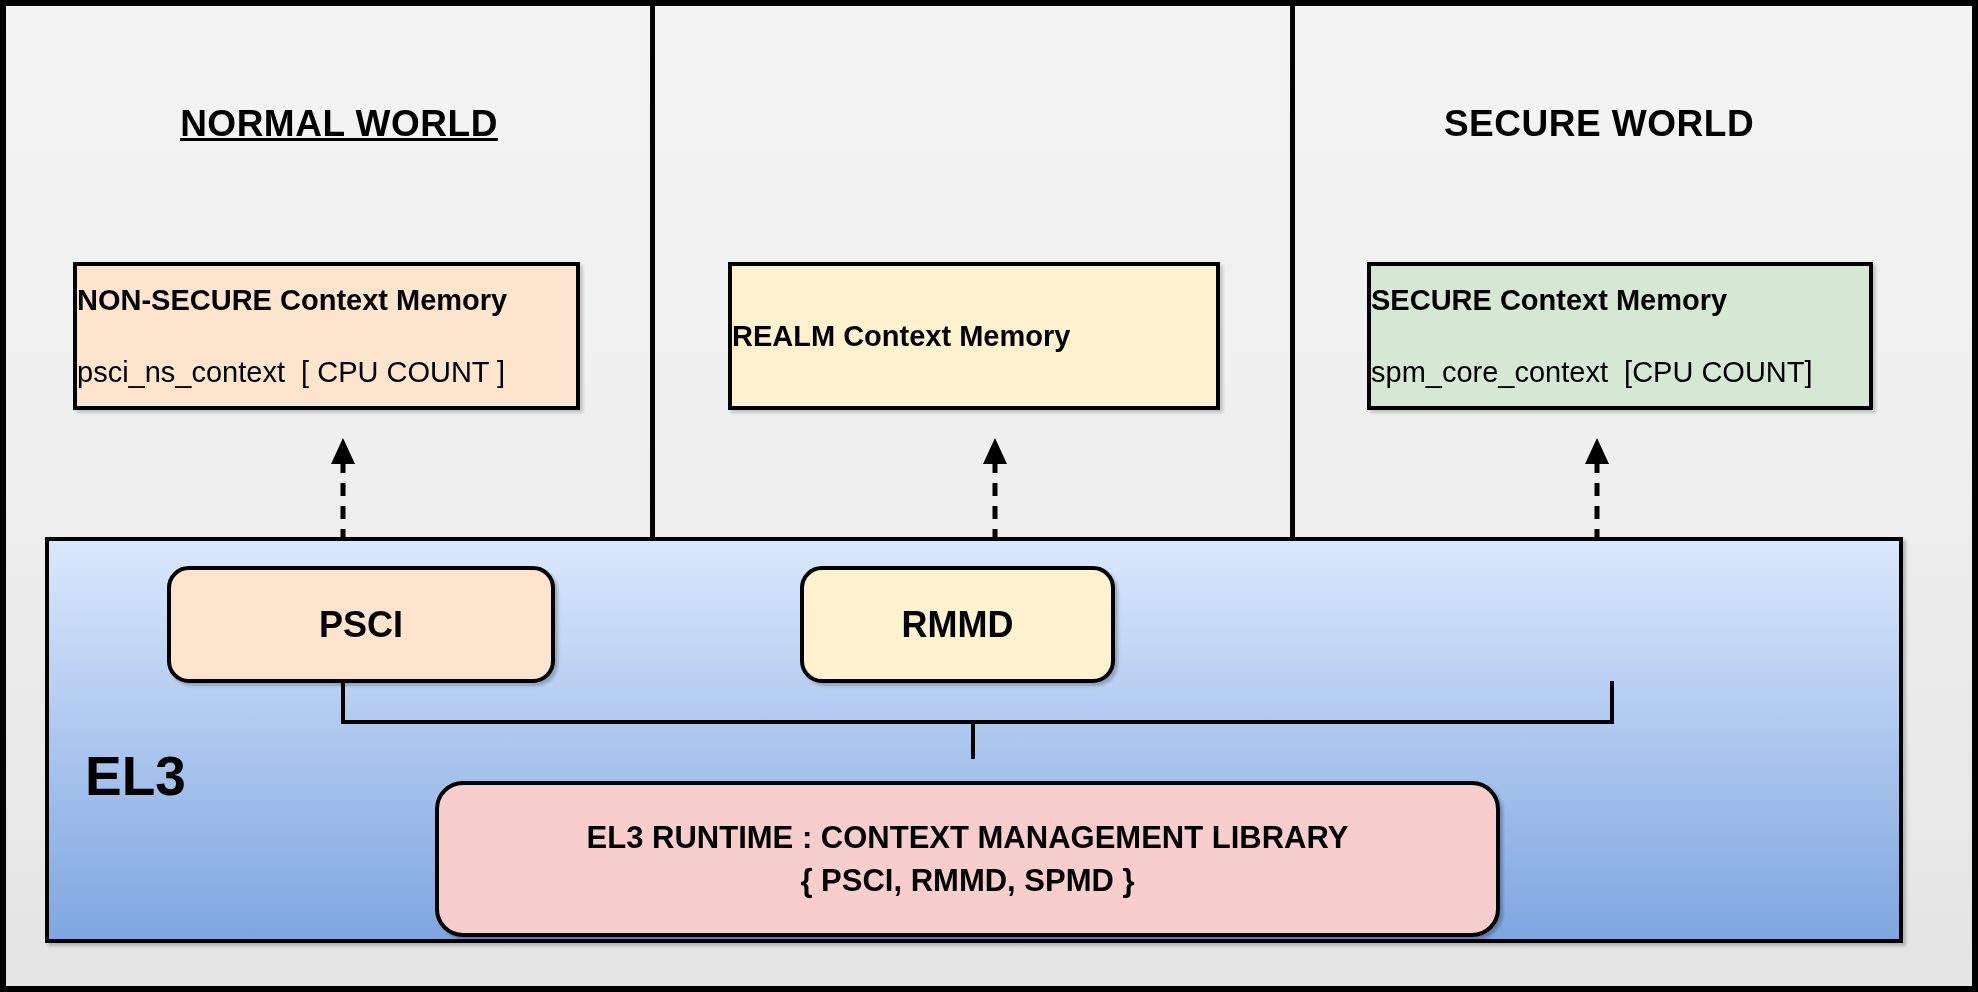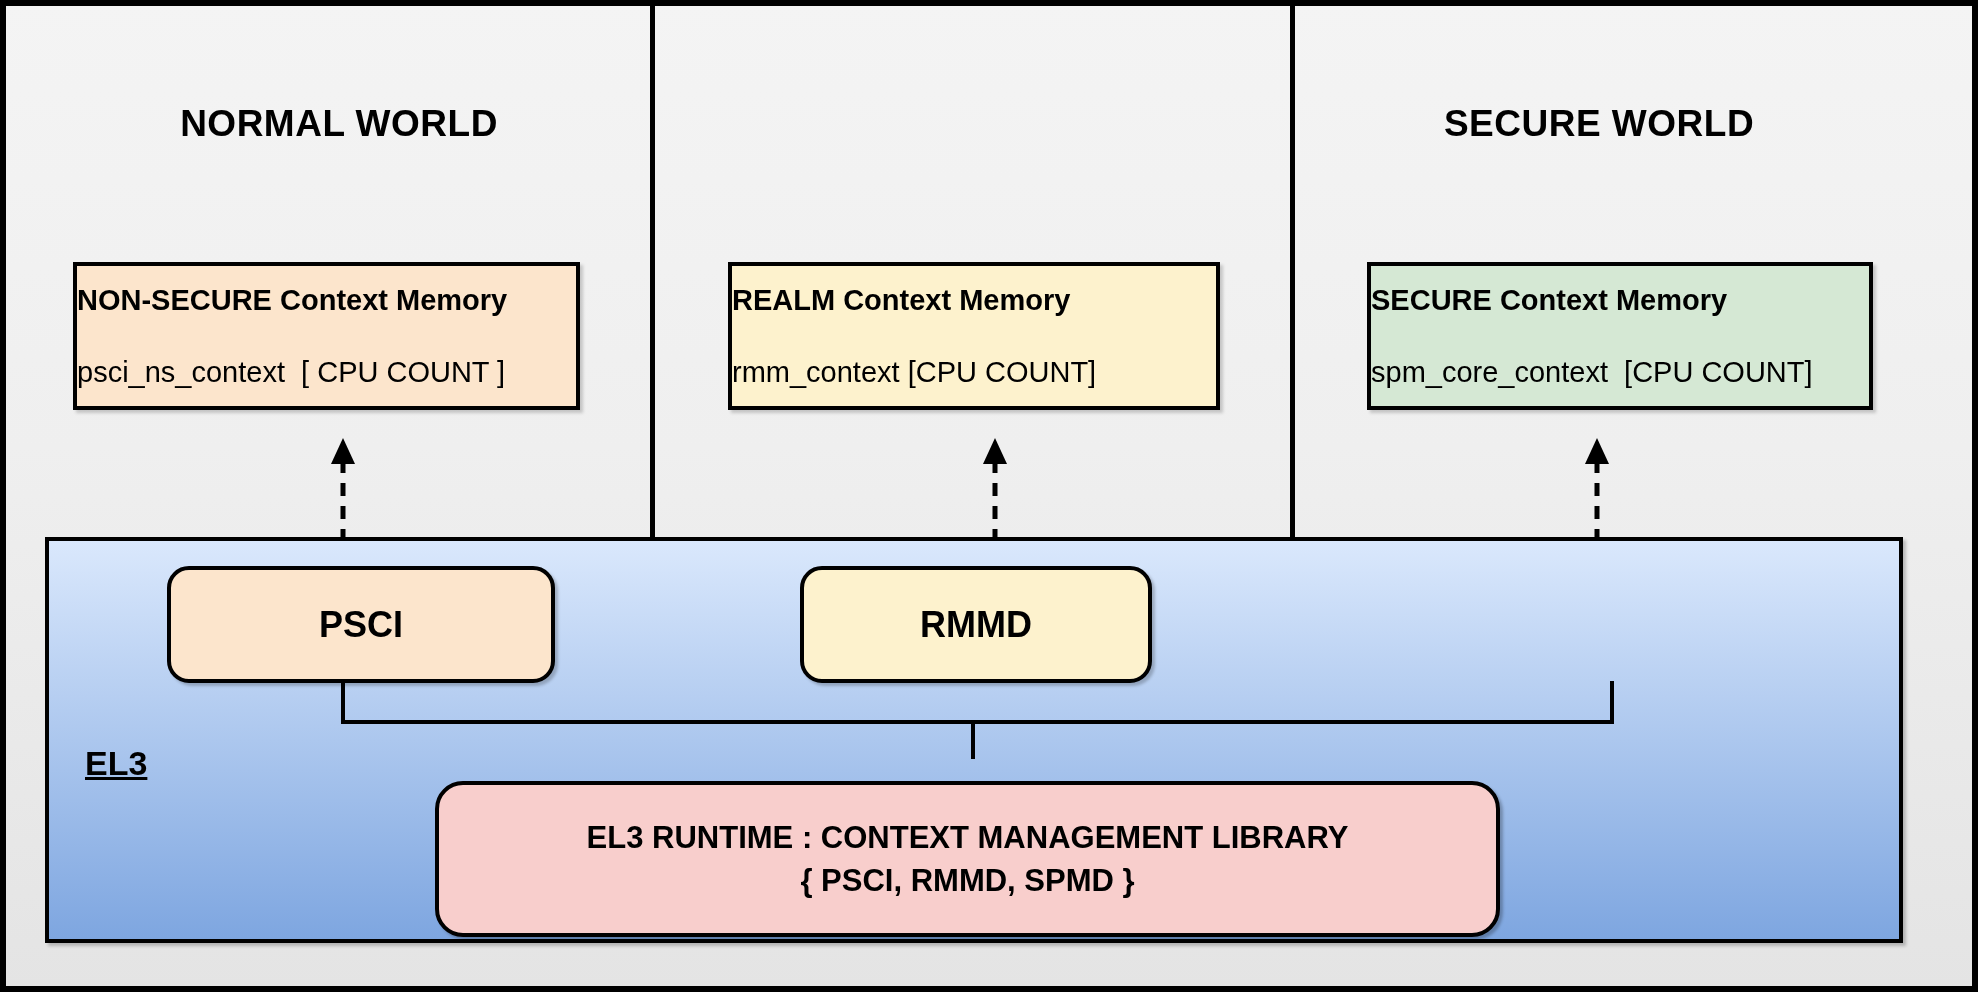--- a/index.html
+++ b/index.html
@@ -35,21 +35,21 @@
     width:0;height:0;border-left:12px solid transparent;border-right:12px solid transparent;
   }
   .arrow .head-up{top:0;border-bottom:26px solid #000;}
   .arrow .head-down{bottom:0;border-top:26px solid #000;}
   .el3-band{
     position:absolute;left:45px;top:537px;width:1858px;height:406px;box-sizing:border-box;
     border:4px solid #000;
     background:linear-gradient(180deg,#dae8fc 0%,#7ea6e0 100%);
     box-shadow:3px 3px 3px rgba(0,0,0,0.22);
   }
-  .el3-label{position:absolute;left:85px;top:744px;font-size:34px;font-weight:bold;color:#000;z-index:5;text-decoration:underline;}
+  .el3-label{position:absolute;left:85px;top:744px;font-size:55px;font-weight:bold;color:#000;z-index:5;}
   .module-box{
     position:absolute;top:566px;height:117px;box-sizing:border-box;
     border:4px solid #000;border-radius:22px;
     display:flex;align-items:center;justify-content:center;
     font-size:36px;font-weight:bold;color:#000;
     box-shadow:3px 3px 3px rgba(0,0,0,0.22);z-index:5;
   }
   .conn{position:absolute;background:#000;z-index:4;}
   .runtime-box{
     position:absolute;left:435px;top:757px;width:1065px;height:156px;box-sizing:border-box;
@@ -60,30 +60,29 @@
   .runtime-line{font-size:31px;font-weight:bold;line-height:43px;color:#000;white-space:pre;}
 </style>
 </head>
 <body>
 
 <div class="stage">
 
   <div class="sep" style="left:650px;"></div>
   <div class="sep" style="left:1290px;"></div>
 
-  <div class="world-title" style="left:339px;">NORMAL WORLD</div>
+  <div class="world-title" style="left:339px;text-decoration:underline;">NORMAL WORLD</div>
   <div class="world-title" style="left:1599px;">SECURE WORLD</div>
 
   <div class="mem-box" style="left: 73px; width: 507px; background-color: rgb(252, 229, 204);">
     <div class="mem-title">NON-SECURE Context Memory</div>
     <div class="mem-value">psci_ns_context  [ CPU COUNT ]</div>
   </div>
   <div class="mem-box" style="left: 728px; width: 492px; background-color: rgb(253, 242, 205);">
     <div class="mem-title">REALM Context Memory</div>
-    <div class="mem-value">rmm_context [CPU COUNT]</div>
   </div>
   <div class="mem-box" style="left: 1367px; width: 506px; background-color: rgb(213, 232, 212);">
     <div class="mem-title">SECURE Context Memory</div>
     <div class="mem-value">spm_core_context  [CPU COUNT]</div>
   </div>
 
   <div class="arrow" style="left:343px;">
     <div class="head-up"></div>
     <div class="shaft"></div>
     <div class="head-down"></div>
@@ -101,21 +100,21 @@
 
   <div class="el3-band"></div>
   <div class="el3-label">EL3</div>
 
   <div class="conn" style="left:341px;top:681px;width:4px;height:41px;"></div>
   <div class="conn" style="left:1610px;top:681px;width:4px;height:41px;"></div>
   <div class="conn" style="left:341px;top:720px;width:1273px;height:4px;"></div>
   <div class="conn" style="left:971px;top:722px;width:4px;height:37px;"></div>
 
   <div class="module-box" style="left: 149px; width: 388px; background-color: rgb(252, 229, 204); margin-left: 18px;">PSCI</div>
-  <div class="module-box" style="left: 800px; width: 352px; background-color: rgb(253, 242, 205);">RMMD</div>
+  <div class="module-box" style="left: 800px; width: 315px; background-color: rgb(253, 242, 205);">RMMD</div>
 
   <div class="runtime-box" style="background-color: rgb(248, 206, 204);">
     <div class="runtime-line">EL3 RUNTIME : CONTEXT MANAGEMENT LIBRARY</div>
     <div class="runtime-line">{ PSCI, RMMD, SPMD }</div>
   </div>
 
   <div class="frame"></div>
 </div>
 
 </body></html>

